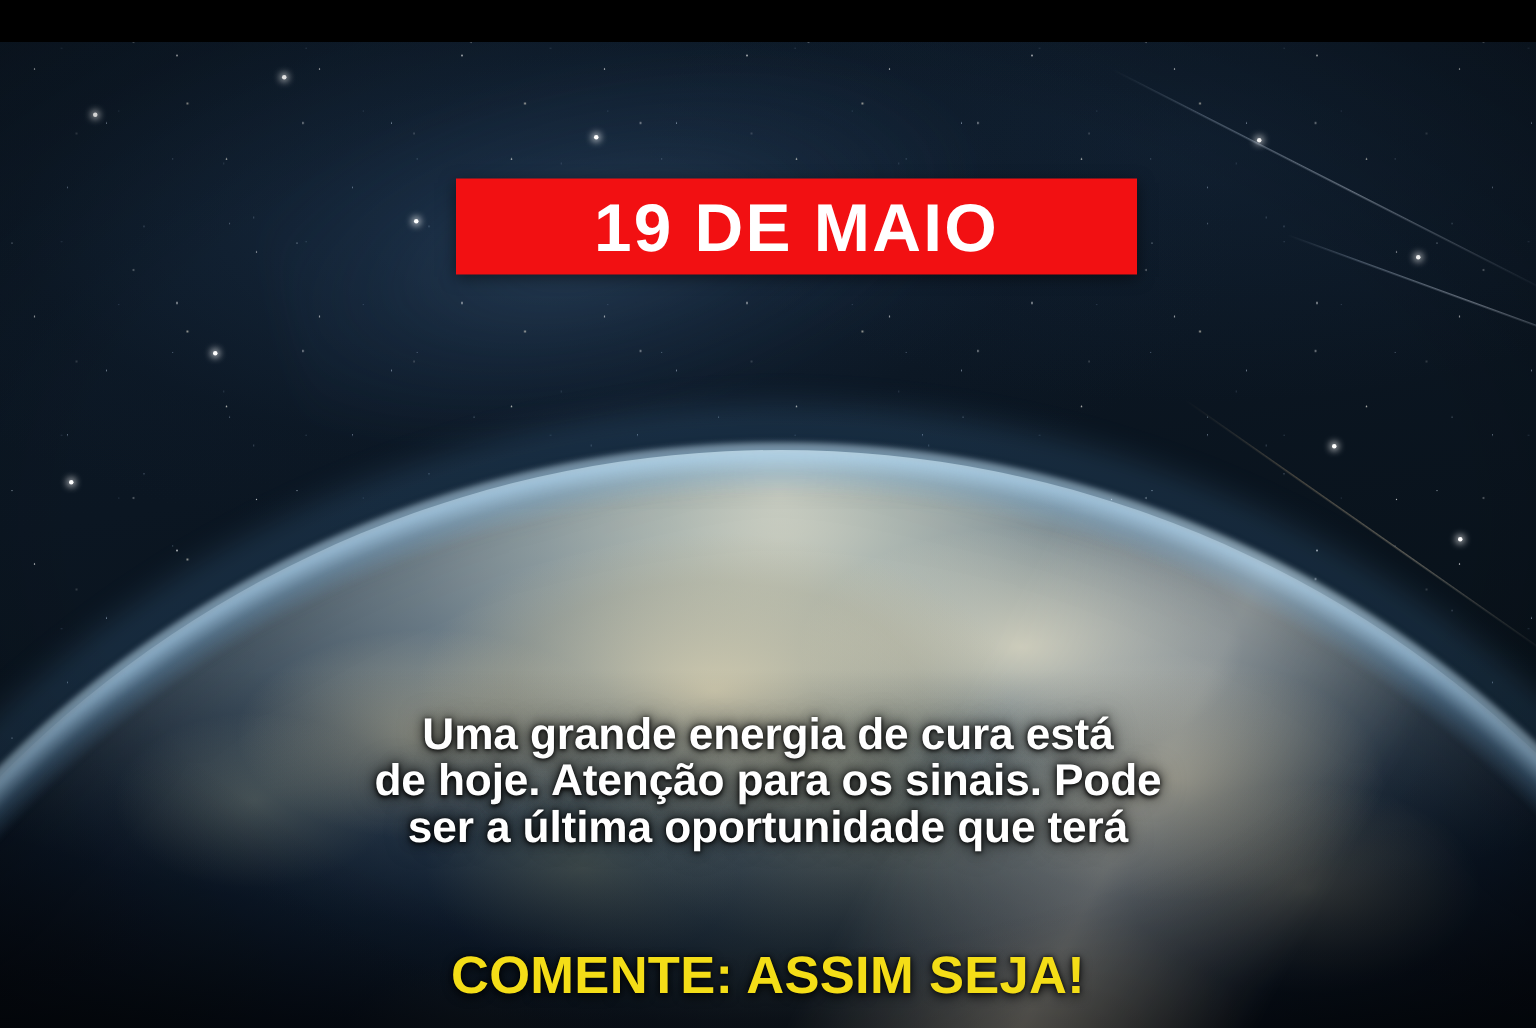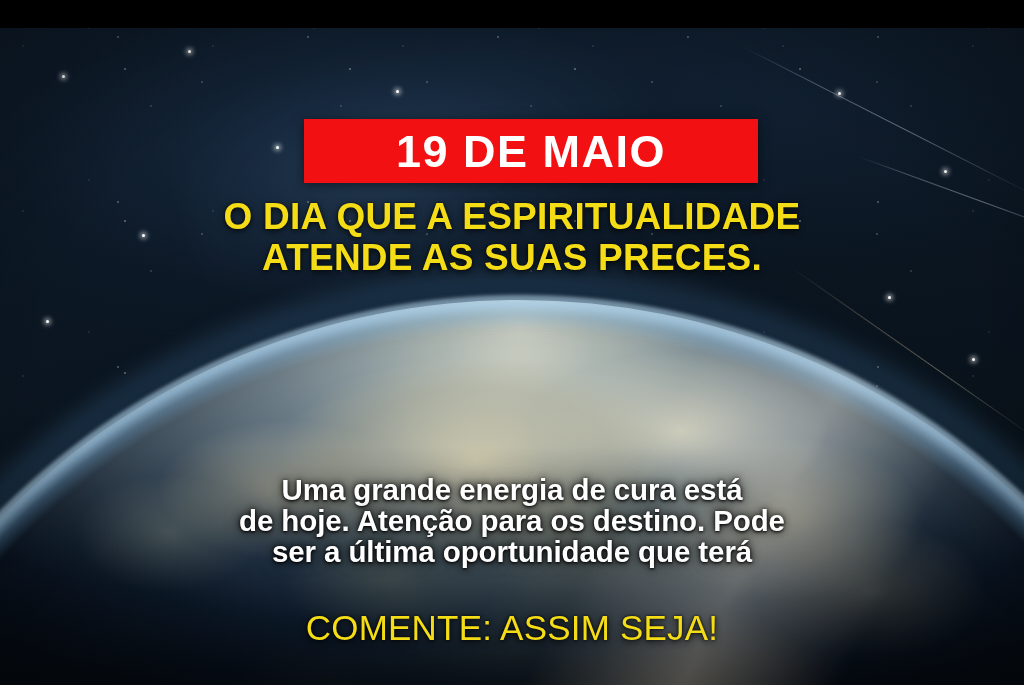--- a/index.html
+++ b/index.html
@@ -247,24 +247,24 @@
     text-shadow:
       0 0 7px rgba(0,0,0,0.92),
       0 1px 3px rgba(0,0,0,0.95),
       0 0 16px rgba(0,0,0,0.55);
   }
   .body-copy span { display: block; white-space: nowrap; }
 
   .cta {
     position: absolute;
     left: 0; right: 0;
-    top: 580px;
+    top: 603px;
     color: #f4dd17;
     font-size: 35px;
-    font-weight: 400;
+    font-weight: 700;
     letter-spacing: 0.2px;
     text-shadow: 0 2px 7px rgba(0,0,0,0.9), 0 0 3px rgba(0,0,0,0.8);
   }
 </style>
 </head>
 <body>
 
 <div id="poster">
 
   <div class="space-bg"></div>
@@ -302,27 +302,23 @@
   </div>
 
   <div class="vignette"></div>
 
   <div class="content">
 
     <div class="date-banner">
       <span>19 DE MAIO</span>
     </div>
 
-    <div class="headline">
-      <span class="l1">O DIA QUE A ESPIRITUALIDADE</span>
-      <span class="l2">ATENDE AS SUAS PRECES.</span>
-    </div>
 
     <div class="body-copy">
       <span>Uma grande energia de cura está</span>
-      <span>de hoje. Atenção para os destino. Pode</span>
+      <span>de hoje. Atenção para os sinais. Pode</span>
       <span>ser a última oportunidade que terá</span>
     </div>
 
     <div class="cta">COMENTE: ASSIM SEJA!</div>
 
   </div>
 </div>
 
 </body></html>

